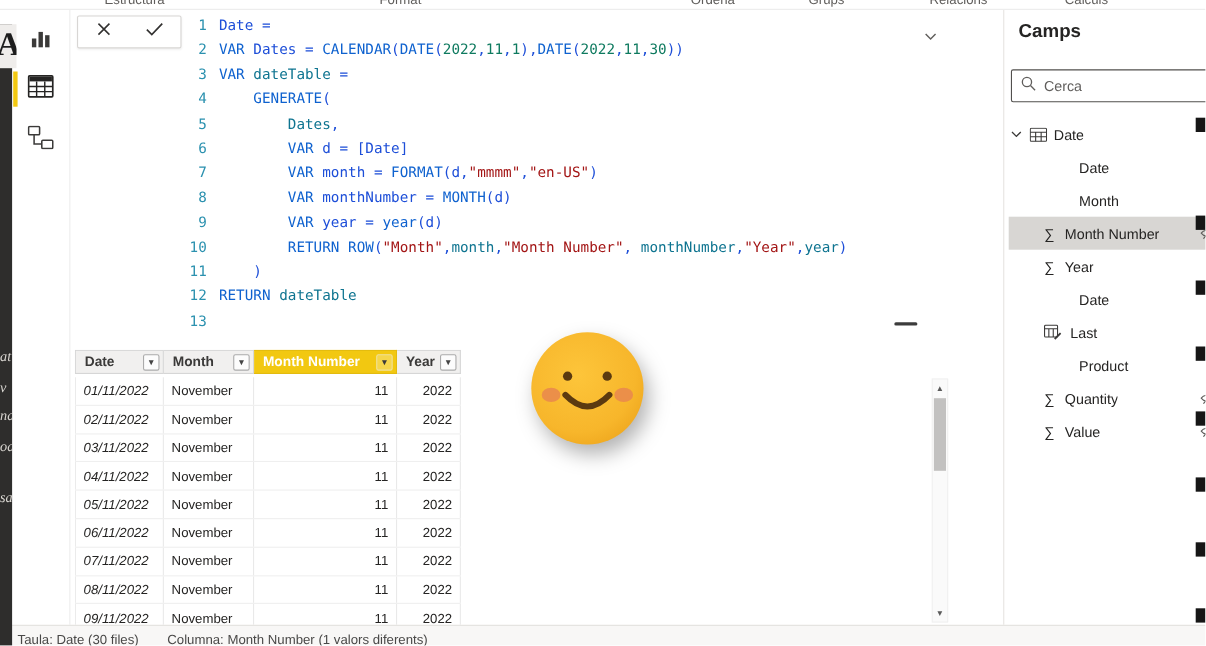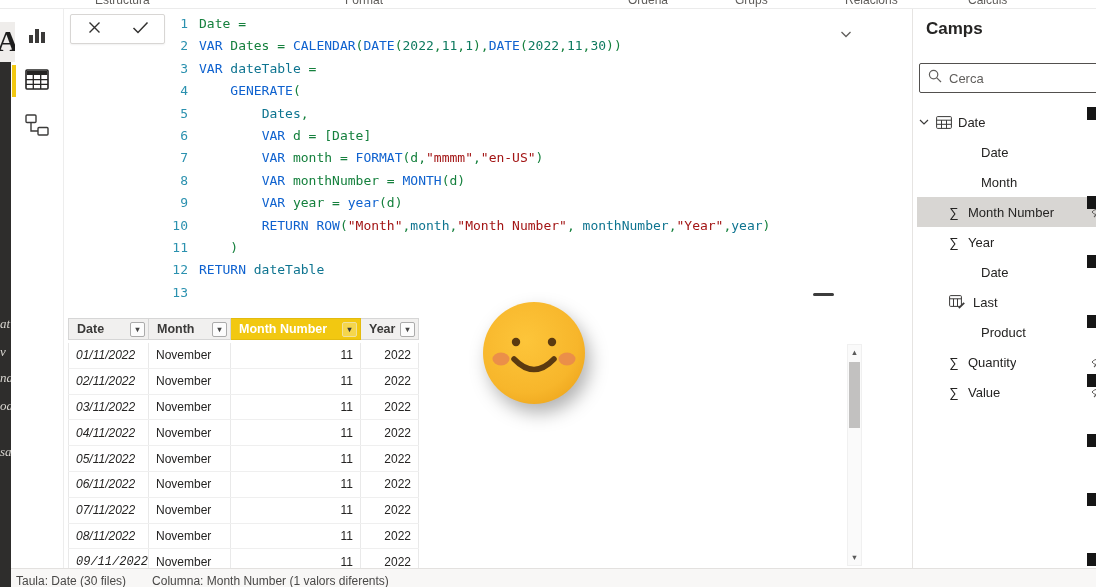--- a/index.html
+++ b/index.html
@@ -28,21 +28,21 @@
   
   .formula { position:absolute; left:68px; top:10px; width:792px; height:297px; background:#fff; z-index:3; }
   .fx-actions { position:absolute; left:2px; top:4px; width:95px; height:30px; border:1px solid #d8d6d4;
     border-radius:2px; background:#fff; display:flex; box-shadow:0 1px 2px rgba(0,0,0,.06); }
   .fx-btn { flex:1; display:flex; align-items:center; justify-content:center; cursor:pointer; }
   .code { position:absolute; left:100px; top:3px; right:18px; bottom:4px;
     font-family:"DejaVu Sans Mono", monospace; font-size:13px; line-height:22.4px; white-space:pre; overflow:hidden; }
   .cl { height:22.4px; }
   .ln { display:inline-block; width:20px; text-align:right; margin-right:11px; color:#2b91af; }
   .tk-kw { color:#0f62cf; } .tk-fn { color:#0f62cf; } .tk-nm { color:#0e7a5f; }
-  .tk-st { color:#a31515; } .tk-ref { color:#0e7490; } .tk-pl { color:#15803d; }
+  .tk-st { color:#a31515; } .tk-ref { color:#0e7490; } .tk-pl { color:#1d4ed8; }
   .fx-chevron { position:absolute; right:8px; top:14px; }
   .fx-dash { position:absolute; right:26px; bottom:11px; width:21px; height:3px; background:#3c3c3c; border-radius:1.5px; }
   
   .grid { position:absolute; left:68px; top:318px; width:360px; height:250px; overflow:hidden; z-index:3; }
   .hrow { display:flex; width:351px; height:22px; }
   .hcell { background:#f1f0ef; border:1px solid #d6d6d6; border-left:none; font-size:12.5px; font-weight:700;
     color:#3b3a39; display:flex; align-items:center; justify-content:space-between; padding:0 3px 0 8px; }
   .hrow .hcell:first-child { border-left:1px solid #d6d6d6; }
   .hcell.sel { background:#F2C811; color:#fff; border-color:#e3bb0f; }
   .fbtn { width:15px; height:15px; border:1px solid #ababab; border-radius:2px; background:#fcfcfc;
@@ -234,21 +234,21 @@
           <div class="tcell num" style="width: 130px;">11</div>
           <div class="tcell num" style="width: 58px;">2022</div>
         </div>
         <div class="trow">
           <div class="tcell" style="width: 81px;">08/11/2022</div>
           <div class="tcell" style="width: 82px;">November</div>
           <div class="tcell num" style="width: 130px;">11</div>
           <div class="tcell num" style="width: 58px;">2022</div>
         </div>
         <div class="trow">
-          <div class="tcell" style="width: 81px; font-family: Liberation Mono, monospace;">09/11/2022</div>
+          <div class="tcell" style="width: 81px;">09/11/2022</div>
           <div class="tcell" style="width: 82px;">November</div>
           <div class="tcell num" style="width: 130px;">11</div>
           <div class="tcell num" style="width: 58px;">2022</div>
         </div>
       </div>
   </div>
 
   <div class="vscroll">
     <div class="vs-btn vs-up">▲</div>
     <div class="vs-thumb"></div>

